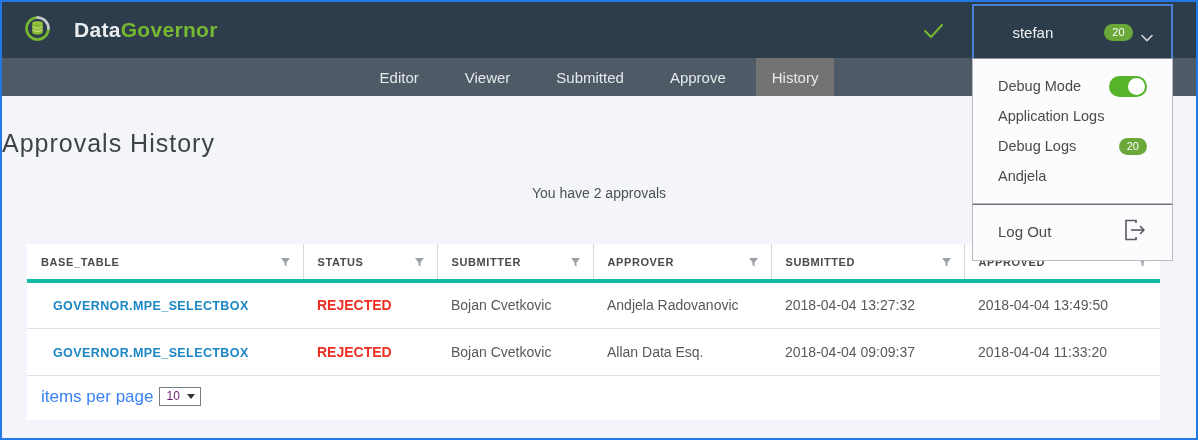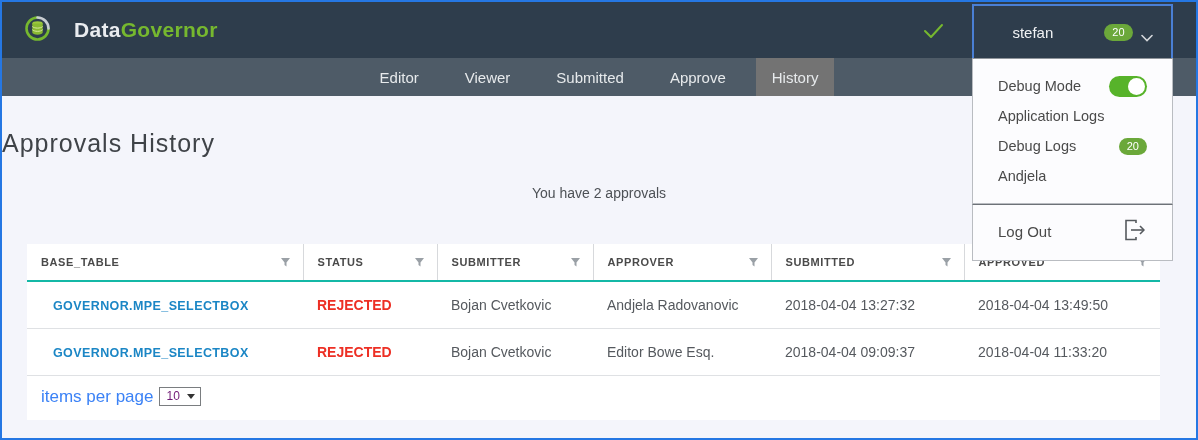--- a/index.html
+++ b/index.html
@@ -152,21 +152,21 @@
   table { width: 100%; border-collapse: collapse; table-layout: fixed; }
   th {
     height: 37px;
     font-size: 11px;
     font-weight: bold;
     color: #4a4a4a;
     text-align: left;
     letter-spacing: 0.6px;
     padding: 0 10px 0 14px;
     border-right: 1px solid #d7d9dc;
-    border-bottom: 2px solid #14b8a6;
+    border-bottom: 4px solid #14b8a6;
     position: relative;
   }
   th:last-child { border-right: none; }
   th .filter-icon { position: absolute; right: 12px; top: 13px; cursor: pointer; }
   td {
     height: 47px;
     font-size: 14px;
     color: #55595e;
     padding: 0 10px 0 14px;
     border-bottom: 1px solid #dfe1e4;
@@ -337,21 +337,21 @@
         <td class="cell-status"><span>REJECTED</span></td>
         <td>Bojan Cvetkovic</td>
         <td>Andjela Radovanovic</td>
         <td>2018-04-04 13:27:32</td>
         <td>2018-04-04 13:49:50</td>
       </tr>
       <tr>
         <td class="cell-table"><span>GOVERNOR.MPE_SELECTBOX</span></td>
         <td class="cell-status"><span>REJECTED</span></td>
         <td>Bojan Cvetkovic</td>
-        <td>Editor Bowe Esq.</td>
+        <td>Allan Data Esq.</td>
         <td>2018-04-04 09:09:37</td>
         <td>2018-04-04 11:33:20</td>
       </tr>
     </tbody>
   </table>
 </div>
 
 <div class="table-footer">
   <span class="per-page-label">items per page</span>
   <span class="per-page-select">

